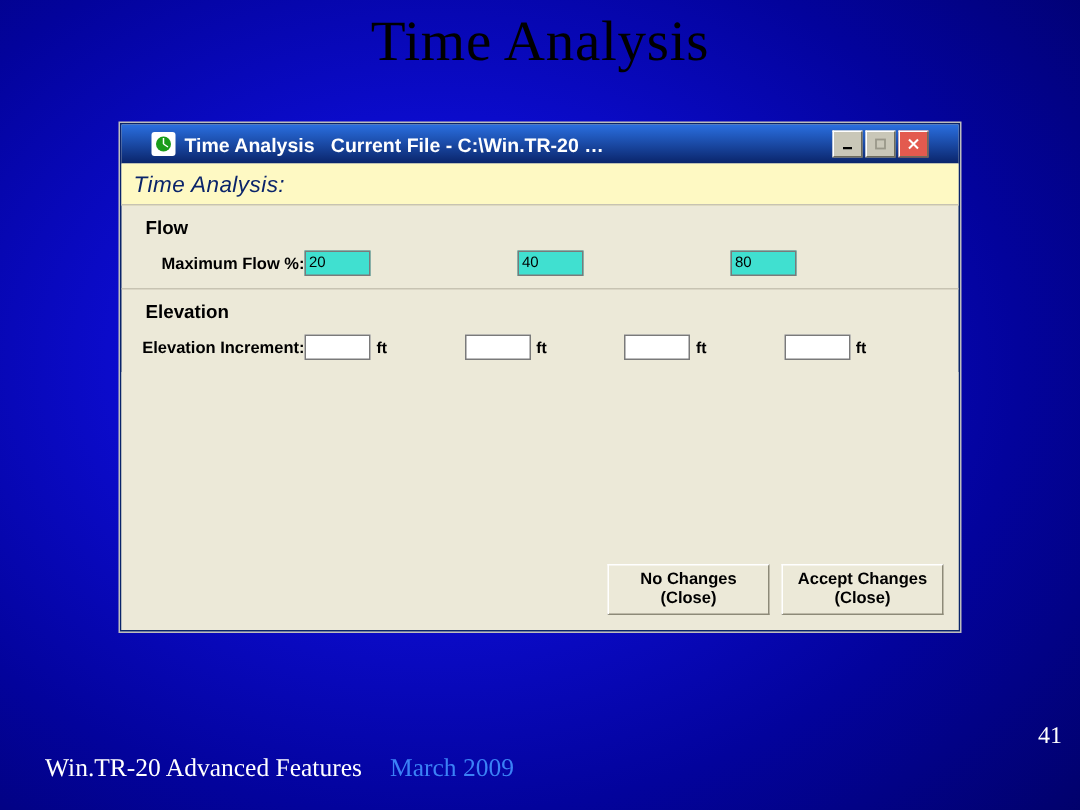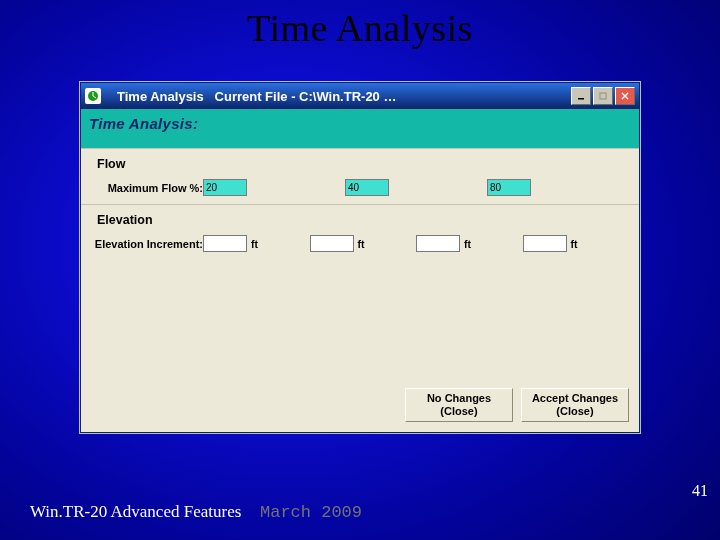--- a/index.html
+++ b/index.html
@@ -26,22 +26,22 @@
     width: 560px;
     background: #ece9d8;
     border: 1px solid #0a246a;
     box-shadow: 0 0 0 1px #bdbdbd;
   }
   .titlebar {
     height: 26px;
     background: linear-gradient(to bottom, #2a6fe0 0%, #0a246a 100%);
     display: flex;
     align-items: center;
-    padding: 0 4px;
-    gap: 12px;
+    padding: 0 20px;
+    gap: 2px;
   }
   .titlebar .appicon {
     width: 16px; height: 16px;
     background:#fff;
     border-radius: 2px;
     display:flex;align-items:center;justify-content:center;
   }
   .titlebar .appicon svg { width:12px; height:12px; }
   .titlebar .ttext {
     color: #fff;
@@ -59,26 +59,26 @@
     border:1px solid #fff;
     border-right-color:#6d6b5c; border-bottom-color:#6d6b5c;
     display:flex;align-items:center;justify-content:center;
     font-size:10px; font-family:Arial;
   }
   .winbtn.close { background:#e35a4f; color:#fff; }
   .winbtn.dis { color:#9a988a; }
 
   .subtitle {
     font-style: italic;
-    font-weight: bold;
+    font-weight: normal;
     color: #0a246a;
     font-size: 15px;
-    padding: 6px 8px 16px 8px;
+    padding: 6px 8px 4px 8px;
     border-bottom: 1px solid #c7c3b2;
-    background:#14b8a6;
+    background:#fef9c3;
     letter-spacing: 0.3px;
   }
 
   .section-label {
     font-weight: bold;
     font-size: 12.5px;
     padding: 8px 10px 4px 16px;
   }
   .row {
     display: flex;
@@ -148,22 +148,22 @@
     left: 30px;
     bottom: 18px;
     color:#fff;
     font-family: "Times New Roman", Times, serif;
     font-size: 17px;
   }
   .footer-mid {
     position:absolute;
     left: 260px;
     bottom: 18px;
-    color:#737373;
-    font-family: Liberation Mono, monospace;
+    color:#3b82f6;
+    font-family: Liberation Serif, serif;
     font-size: 17px;
   }
   .footer-num {
     position:absolute;
     right: 12px;
     bottom: 40px;
     color:#fff;
     font-family: "Times New Roman", Times, serif;
     font-size: 16px;
   }

